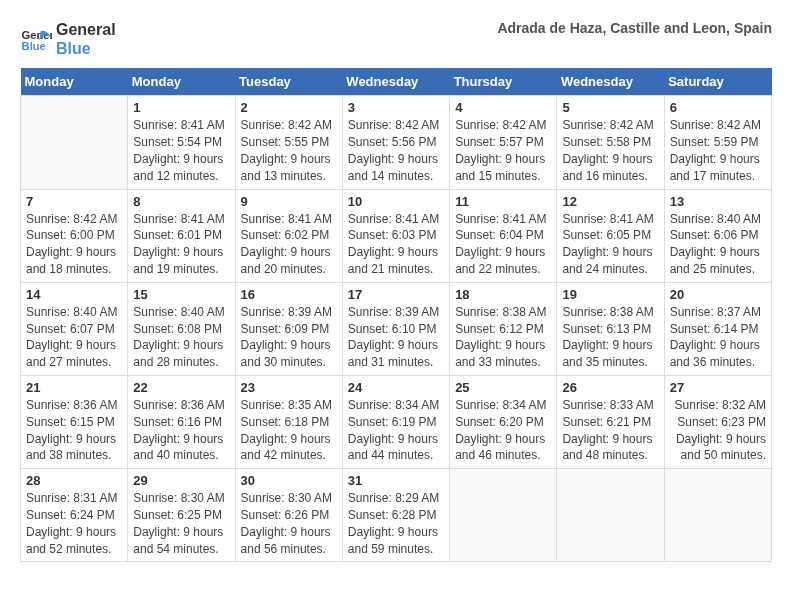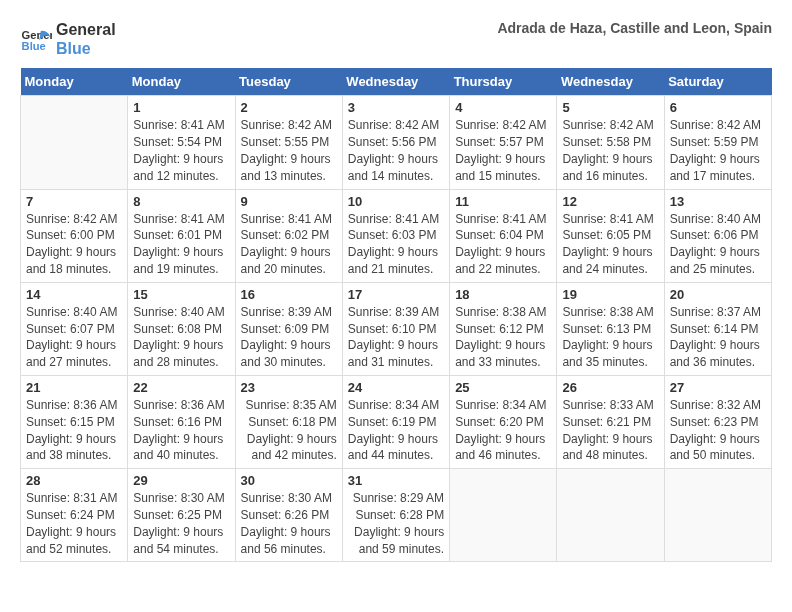--- a/index.html
+++ b/index.html
@@ -264,21 +264,21 @@
         </td>
         <td>
           <div class="day-number">22</div>
           <div class="day-info" style="white-space: pre-line;">Sunrise: 8:36 AM
 Sunset: 6:16 PM
 Daylight: 9 hours
 and 40 minutes.</div>
         </td>
         <td>
           <div class="day-number">23</div>
-          <div class="day-info" style="white-space: pre-line; text-align: right;">Sunrise: 8:35 AM
+          <div class="day-info" style="white-space: pre-line;">Sunrise: 8:35 AM
 Sunset: 6:18 PM
 Daylight: 9 hours
 and 42 minutes.</div>
         </td>
         <td>
           <div class="day-number">24</div>
           <div class="day-info" style="white-space: pre-line;">Sunrise: 8:34 AM
 Sunset: 6:19 PM
 Daylight: 9 hours
 and 44 minutes.</div>
@@ -292,21 +292,21 @@
         </td>
         <td>
           <div class="day-number">26</div>
           <div class="day-info" style="white-space: pre-line;">Sunrise: 8:33 AM
 Sunset: 6:21 PM
 Daylight: 9 hours
 and 48 minutes.</div>
         </td>
         <td>
           <div class="day-number">27</div>
-          <div class="day-info" style="white-space: pre-line;">Sunrise: 8:32 AM
+          <div class="day-info" style="white-space: pre-line; text-align: right;">Sunrise: 8:32 AM
 Sunset: 6:23 PM
 Daylight: 9 hours
 and 50 minutes.</div>
         </td>
       </tr>
       <tr>
         <td>
           <div class="day-number">28</div>
           <div class="day-info" style="white-space: pre-line;">Sunrise: 8:31 AM
 Sunset: 6:24 PM
@@ -322,21 +322,21 @@
         </td>
         <td>
           <div class="day-number">30</div>
           <div class="day-info" style="white-space: pre-line;">Sunrise: 8:30 AM
 Sunset: 6:26 PM
 Daylight: 9 hours
 and 56 minutes.</div>
         </td>
         <td>
           <div class="day-number">31</div>
-          <div class="day-info" style="white-space: pre-line; text-align: right;">Sunrise: 8:29 AM
+          <div class="day-info" style="white-space: pre-line;">Sunrise: 8:29 AM
 Sunset: 6:28 PM
 Daylight: 9 hours
 and 59 minutes.</div>
         </td>
         <td class="empty"></td>
         <td class="empty"></td>
         <td class="empty"></td>
       </tr>
     </tbody>
 </table>

